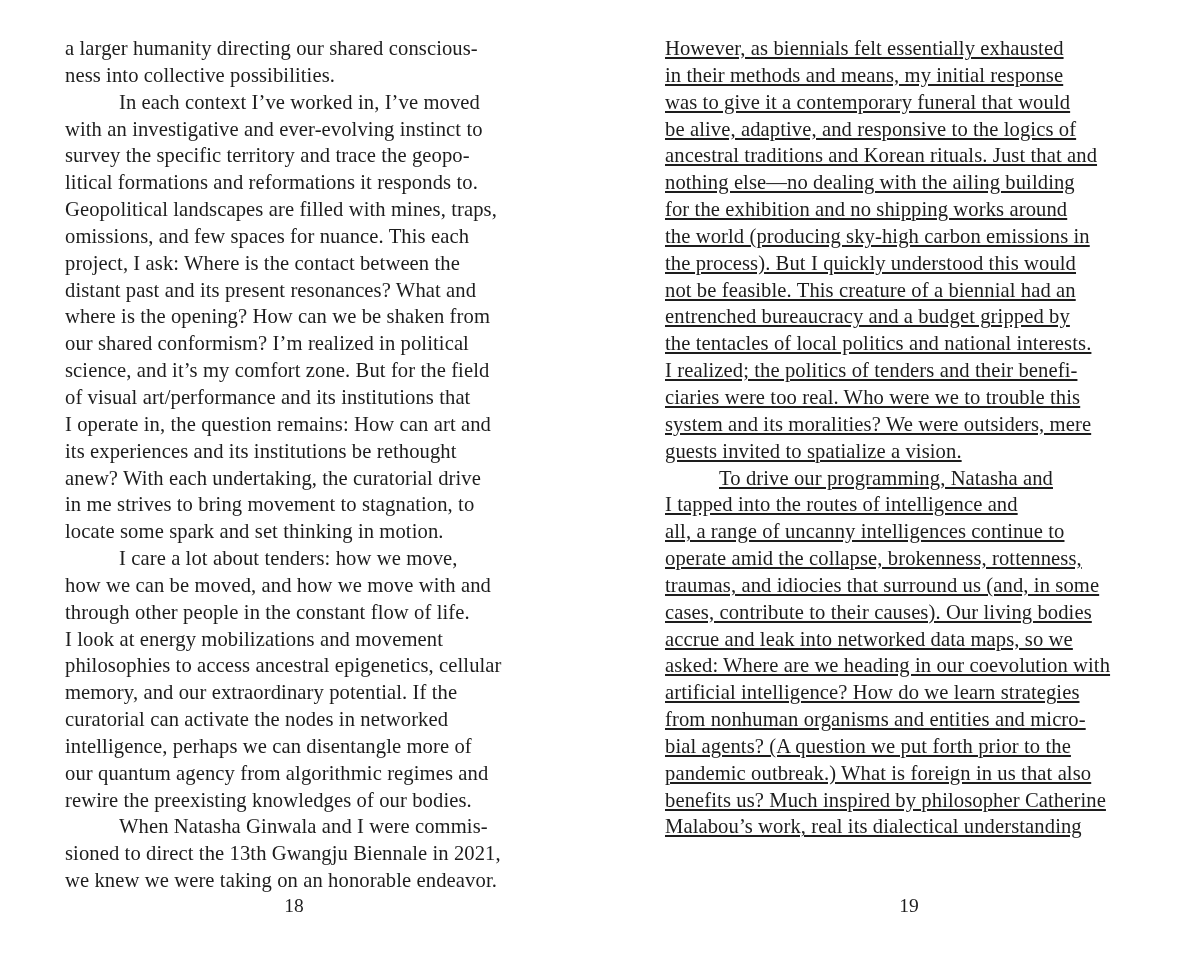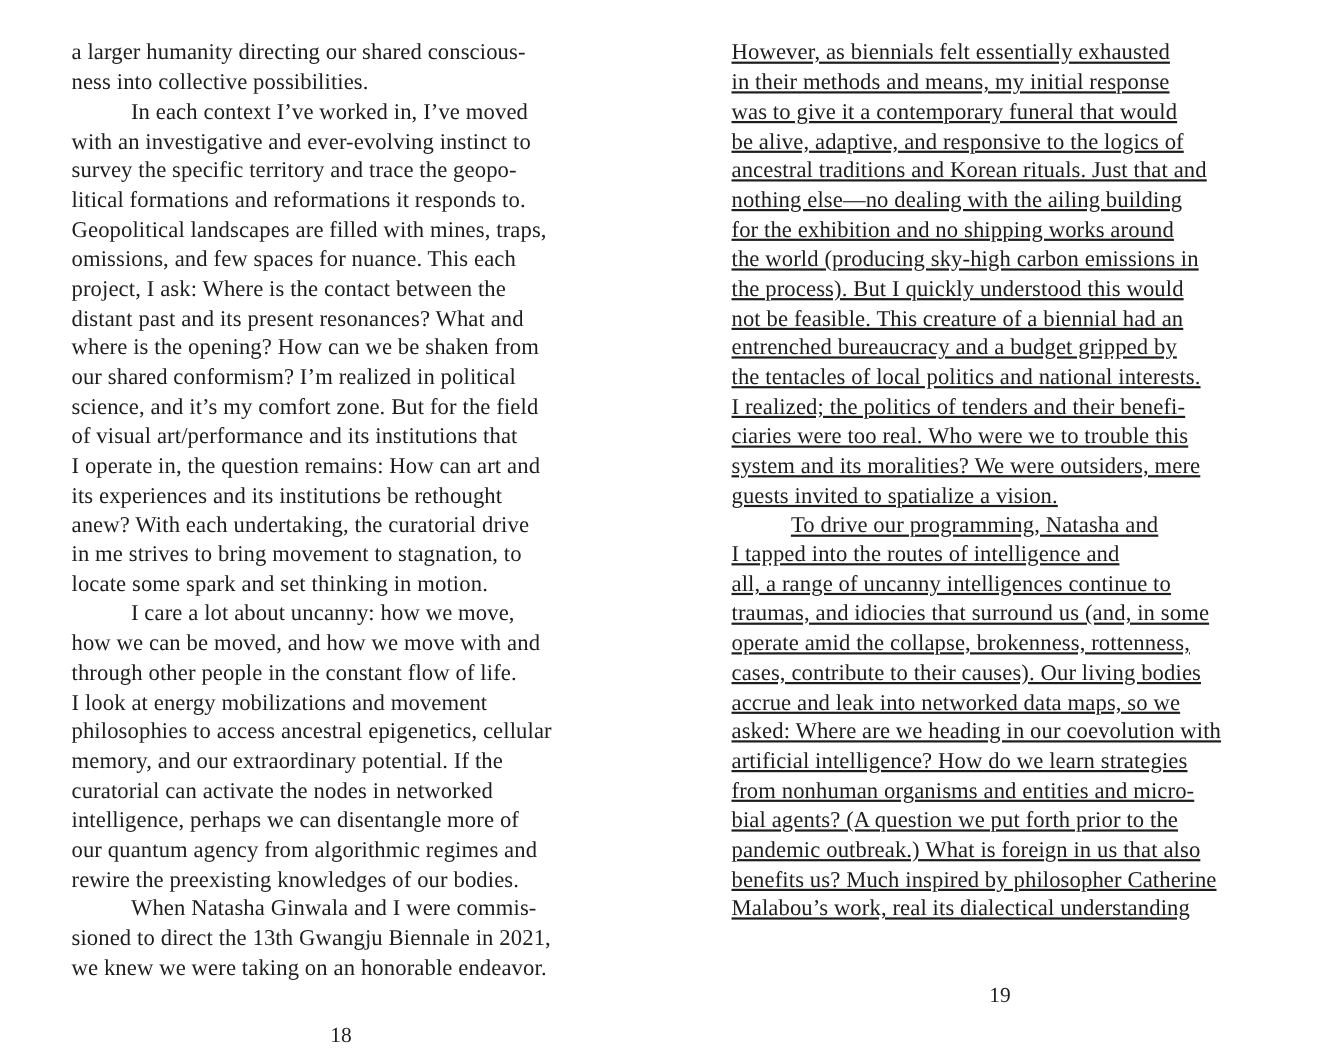--- a/index.html
+++ b/index.html
@@ -34,21 +34,21 @@
   }
   .folio {
     position: absolute;
     top: 894px;
     width: 488px;
     text-align: center;
     font-size: 19.5px;
     line-height: 24px;
     color: #1d1d1d;
   }
-  .folio.left  { left: 66px; margin-top: 36px; }
+  .folio.left  { left: 50px; }
   .folio.right { left: 665px; }
 </style>
 </head>
 <body>
 
 <div class="page-column left">
     <div class="text-line">a larger humanity directing our shared conscious-</div>
     <div class="text-line">ness into collective possibilities.</div>
     <div class="text-line indent">In each context I’ve worked in, I’ve moved</div>
     <div class="text-line">with an investigative and ever-evolving instinct to</div>
@@ -60,21 +60,21 @@
     <div class="text-line">distant past and its present resonances? What and</div>
     <div class="text-line">where is the opening? How can we be shaken from</div>
     <div class="text-line">our shared conformism? I’m realized in political</div>
     <div class="text-line">science, and it’s my comfort zone. But for the field</div>
     <div class="text-line">of visual art/performance and its institutions that</div>
     <div class="text-line">I operate in, the question remains: How can art and</div>
     <div class="text-line">its experiences and its institutions be rethought</div>
     <div class="text-line">anew? With each undertaking, the curatorial drive</div>
     <div class="text-line">in me strives to bring movement to stagnation, to</div>
     <div class="text-line">locate some spark and set thinking in motion.</div>
-    <div class="text-line indent">I care a lot about uncanny: how we move,</div>
+    <div class="text-line indent">I care a lot about tenders: how we move,</div>
     <div class="text-line">how we can be moved, and how we move with and</div>
     <div class="text-line">through other people in the constant flow of life.</div>
     <div class="text-line">I look at energy mobilizations and movement</div>
     <div class="text-line">philosophies to access ancestral epigenetics, cellular</div>
     <div class="text-line">memory, and our extraordinary potential. If the</div>
     <div class="text-line">curatorial can activate the nodes in networked</div>
     <div class="text-line">intelligence, perhaps we can disentangle more of</div>
     <div class="text-line">our quantum agency from algorithmic regimes and</div>
     <div class="text-line">rewire the preexisting knowledges of our bodies.</div>
     <div class="text-line indent">When Natasha Ginwala and I were commis-</div>
@@ -95,22 +95,22 @@
     <div class="text-line">not be feasible. This creature of a biennial had an</div>
     <div class="text-line">entrenched bureaucracy and a budget gripped by</div>
     <div class="text-line">the tentacles of local politics and national interests.</div>
     <div class="text-line">I realized; the politics of tenders and their benefi-</div>
     <div class="text-line">ciaries were too real. Who were we to trouble this</div>
     <div class="text-line">system and its moralities? We were outsiders, mere</div>
     <div class="text-line">guests invited to spatialize a vision.</div>
     <div class="text-line indent">To drive our programming, Natasha and</div>
     <div class="text-line">I tapped into the routes of intelligence and</div>
     <div class="text-line">all, a range of uncanny intelligences continue to</div>
+    <div class="text-line">operate amid the collapse, brokenness, rottenness,</div>
     <div class="text-line">traumas, and idiocies that surround us (and, in some</div>
-    <div class="text-line">operate amid the collapse, brokenness, rottenness,</div>
     <div class="text-line">cases, contribute to their causes). Our living bodies</div>
     <div class="text-line">accrue and leak into networked data maps, so we</div>
     <div class="text-line">asked: Where are we heading in our coevolution with</div>
     <div class="text-line">artificial intelligence? How do we learn strategies</div>
     <div class="text-line">from nonhuman organisms and entities and micro-</div>
     <div class="text-line">bial agents? (A question we put forth prior to the</div>
     <div class="text-line">pandemic outbreak.) What is foreign in us that also</div>
     <div class="text-line">benefits us? Much inspired by philosopher Catherine</div>
     <div class="text-line">Malabou’s work, real its dialectical understanding</div>
   </div>

